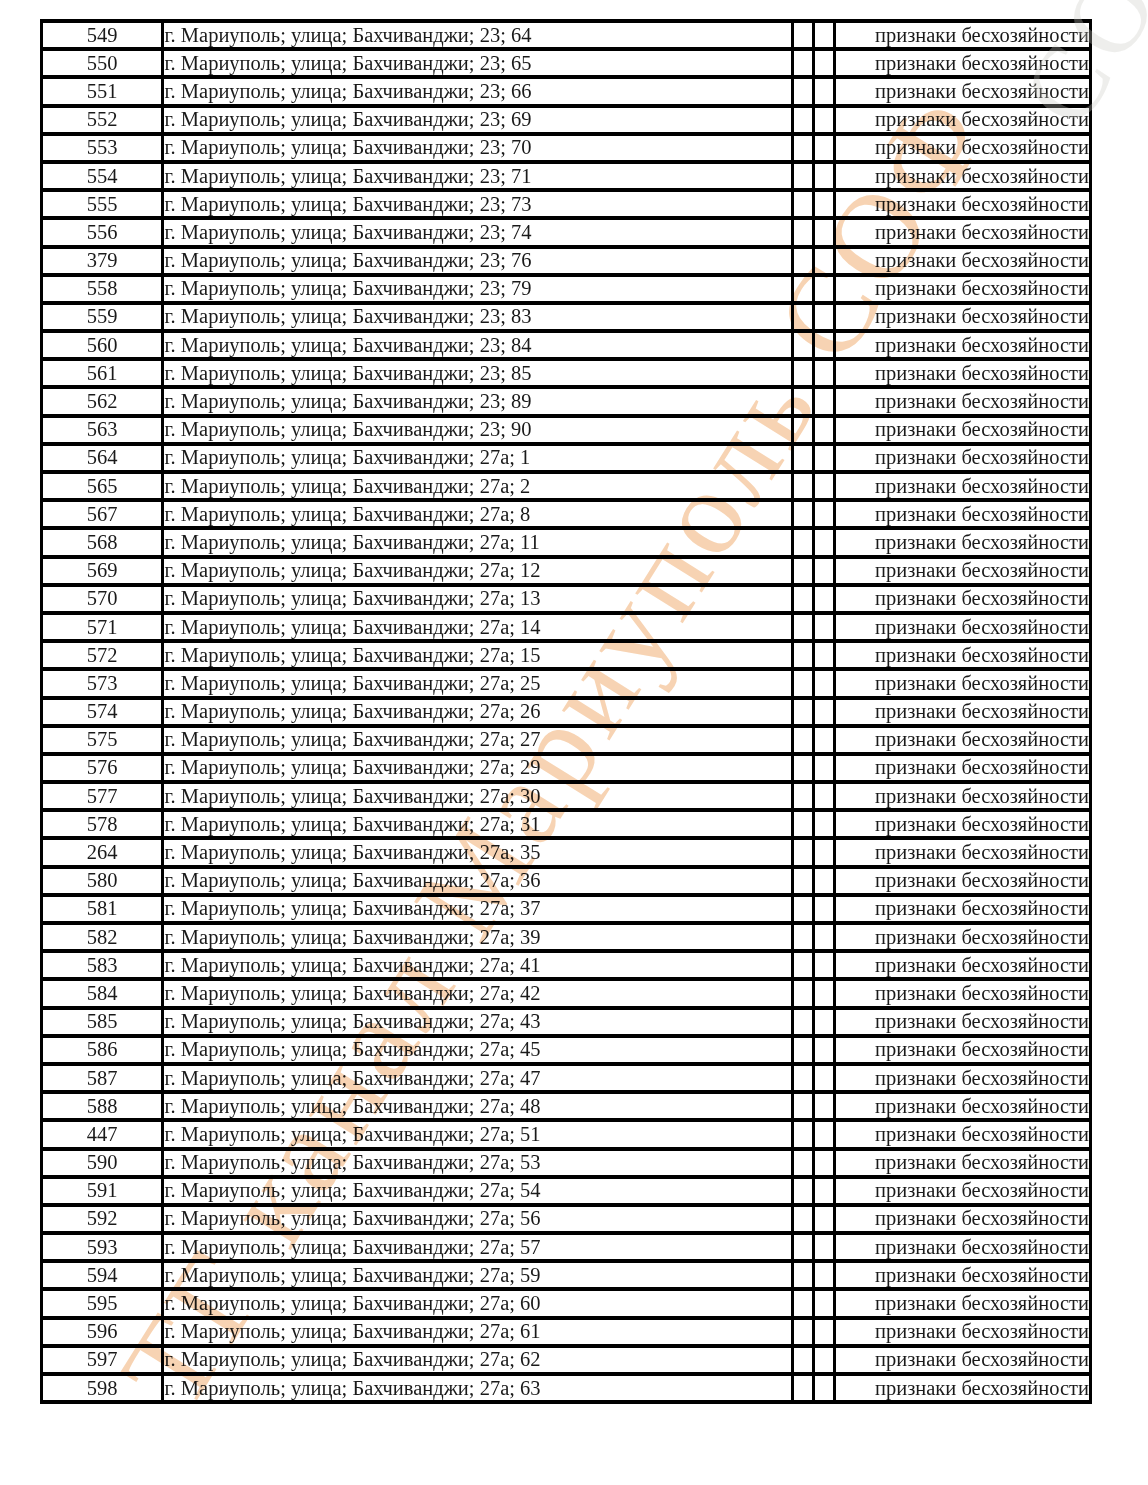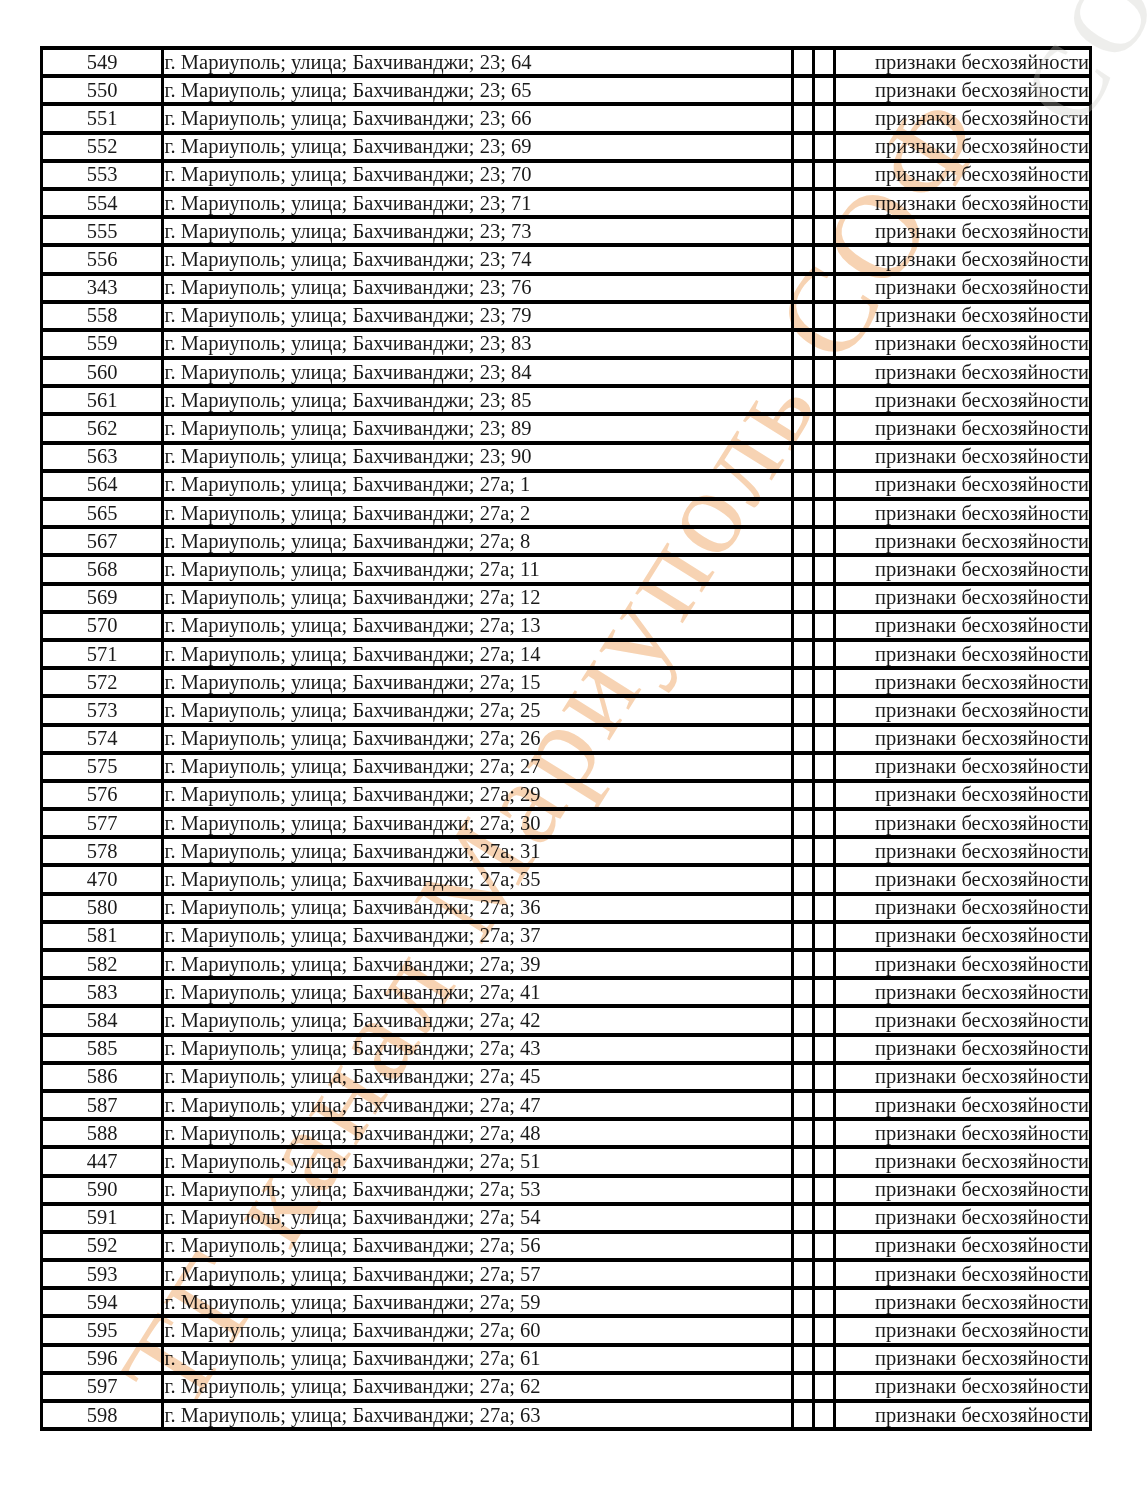--- a/index.html
+++ b/index.html
@@ -11,21 +11,21 @@
     position: relative;
     width: 1148px;
     height: 1485px;
     background: #ffffff;
     overflow: hidden;
     font-family: "Liberation Serif", "DejaVu Serif", serif;
   }
   table.records {
     position: absolute;
     left: 40px;
-    top: 46px;
+    top: 19px;
     border-collapse: collapse;
     table-layout: fixed;
     width: 1052px;
   }
   table.records td {
     border: solid #000;
     border-width: 4px 3px;
     height: 24.2px;
     padding: 0;
     font-size: 20.5px;
@@ -140,21 +140,21 @@
           <td class="status">признаки бесхозяйности</td>
         </tr>
         <tr>
           <td class="num">556</td>
           <td class="addr">г. Мариуполь; улица; Бахчиванджи; 23; 74</td>
           <td class="empty"></td>
           <td class="empty"></td>
           <td class="status">признаки бесхозяйности</td>
         </tr>
         <tr>
-          <td class="num">343</td>
+          <td class="num">379</td>
           <td class="addr">г. Мариуполь; улица; Бахчиванджи; 23; 76</td>
           <td class="empty"></td>
           <td class="empty"></td>
           <td class="status">признаки бесхозяйности</td>
         </tr>
         <tr>
           <td class="num">558</td>
           <td class="addr">г. Мариуполь; улица; Бахчиванджи; 23; 79</td>
           <td class="empty"></td>
           <td class="empty"></td>
@@ -287,21 +287,21 @@
           <td class="status">признаки бесхозяйности</td>
         </tr>
         <tr>
           <td class="num">578</td>
           <td class="addr">г. Мариуполь; улица; Бахчиванджи; 27а; 31</td>
           <td class="empty"></td>
           <td class="empty"></td>
           <td class="status">признаки бесхозяйности</td>
         </tr>
         <tr>
-          <td class="num">470</td>
+          <td class="num">264</td>
           <td class="addr">г. Мариуполь; улица; Бахчиванджи; 27а; 35</td>
           <td class="empty"></td>
           <td class="empty"></td>
           <td class="status">признаки бесхозяйности</td>
         </tr>
         <tr>
           <td class="num">580</td>
           <td class="addr">г. Мариуполь; улица; Бахчиванджи; 27а; 36</td>
           <td class="empty"></td>
           <td class="empty"></td>

